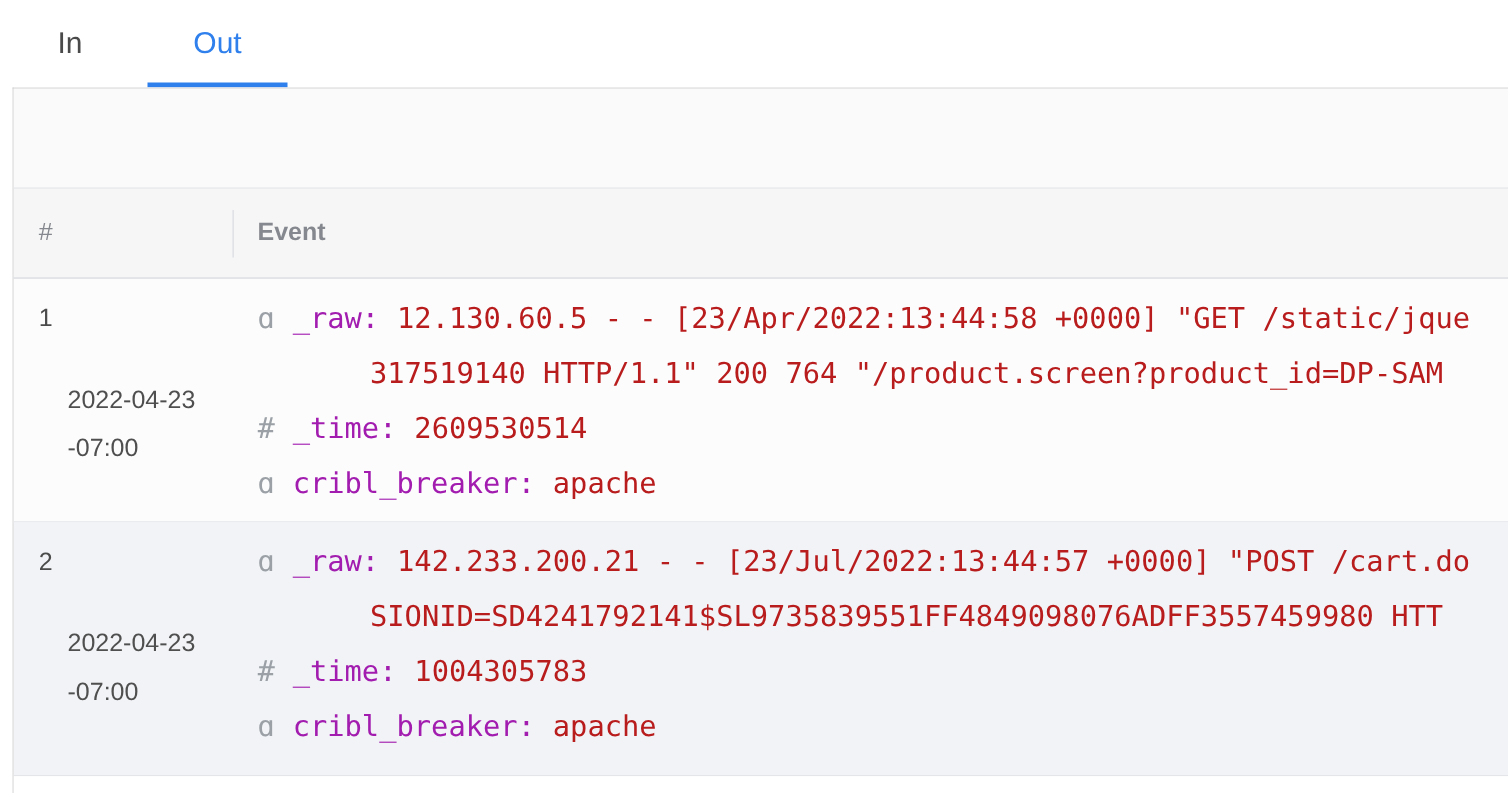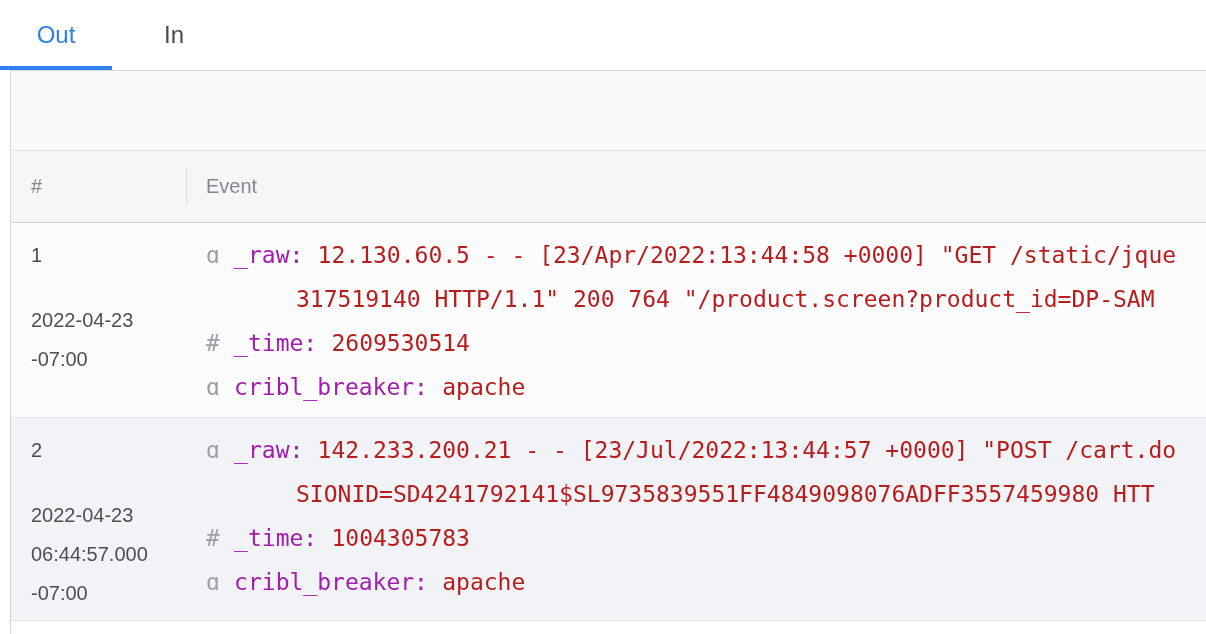--- a/index.html
+++ b/index.html
@@ -18,51 +18,51 @@
   .panel { position:absolute; left:10px; top:70px; right:-2px; bottom:-2px;
            border:1px solid #d8d8d8; border-right:none; border-bottom:none; background:#ffffff; }
   .toolbar { height:80px; background:#fafafa; border-bottom:1px solid #e1e3e6; }
 
   .header-row { height:72px; background:#f6f6f7; border-bottom:1px solid #cfd3d9;
                 display:flex; align-items:center; }
   .col-index { width:175px; flex:none; padding-left:20px; }
   .col-event { flex:1; padding-left:20px; position:relative; min-width:0; }
   .header-row .hdr { font-size:20px; color:#85888e; }
   .hdr-index { font-weight:500; }
-  .hdr-event { font-weight:400; }
+  .hdr-event { font-weight:700; }
   .col-divider { position:absolute; left:0; top:50%; transform:translateY(-50%);
                  width:1px; height:38px; background:#d9dce1; }
 
   
   .row { display:flex; align-items:stretch; border-bottom:1px solid #e3e5e9; cursor:pointer; }
   .row-1 { height:195px; background:#fcfcfd; }
   .row-2 { height:203px; background:#f1f3f6; }
   .row .col-index { padding-top:10px; font-size:20px; color:#4b4b4b; }
   .idx-num { height:44px; line-height:44px; font-size:20px; }
-  .ts-block { margin-top:24px; line-height:39px; font-size:20px; color:#4f4f4f; }
+  .ts-block { margin-top:24px; line-height:39px; font-size:20px; color:#4f4f4f;margin-left:23px; }
   .row .col-event { padding-top:10px; overflow:hidden; }
 
   .ev-line { height:44px; line-height:44px; white-space:pre; overflow:hidden;
              font-family:"DejaVu Sans Mono","Liberation Mono",monospace; font-size:23px; }
   .ev-wrap { padding-left:90px; }
   .f-icon { color:#9aa0a6; margin-right:0.62em; }
   .f-name { color:#a21caf; margin-right:0.62em; }
   .f-value { color:#b91c1c; }
 
   .after-rows { background:#ffffff; height:40px; }
 </style>
 </head>
 <body>
 
 <div class="tabbar">
+  <div class="tab">
+    <span>In</span>
+  </div>
   <div class="tab active">
     <span>Out</span>
-  </div>
-  <div class="tab">
-    <span>In</span>
   </div>
 </div>
 
 <div class="panel">
   <div class="toolbar"></div>
 
   <div class="header-row">
     <div class="col-index hdr hdr-index">#</div>
     <div class="col-event">
       <span class="col-divider"></span>
@@ -84,21 +84,20 @@
       <div class="ev-line"><span class="f-icon">#</span><span class="f-name">_time:</span><span class="f-value">2609530514</span></div>
       <div class="ev-line"><span class="f-icon">ɑ</span><span class="f-name">cribl_breaker:</span><span class="f-value">apache</span></div>
     </div>
   </div>
 
   <div class="row row-2">
     <div class="col-index">
       <div class="idx-num">2</div>
       <div class="ts-block">
         <div>2022-04-23</div>
-        <div>06:44:57.000</div>
         <div>-07:00</div>
       </div>
     </div>
     <div class="col-event">
       <div class="ev-line"><span class="f-icon">ɑ</span><span class="f-name">_raw:</span><span class="f-value">142.233.200.21 - - [23/Jul/2022:13:44:57 +0000] "POST /cart.do</span></div>
       <div class="ev-line ev-wrap"><span class="f-value">SIONID=SD4241792141$SL9735839551FF4849098076ADFF3557459980 HTT</span></div>
       <div class="ev-line"><span class="f-icon">#</span><span class="f-name">_time:</span><span class="f-value">1004305783</span></div>
       <div class="ev-line"><span class="f-icon">ɑ</span><span class="f-name">cribl_breaker:</span><span class="f-value">apache</span></div>
     </div>
   </div>

